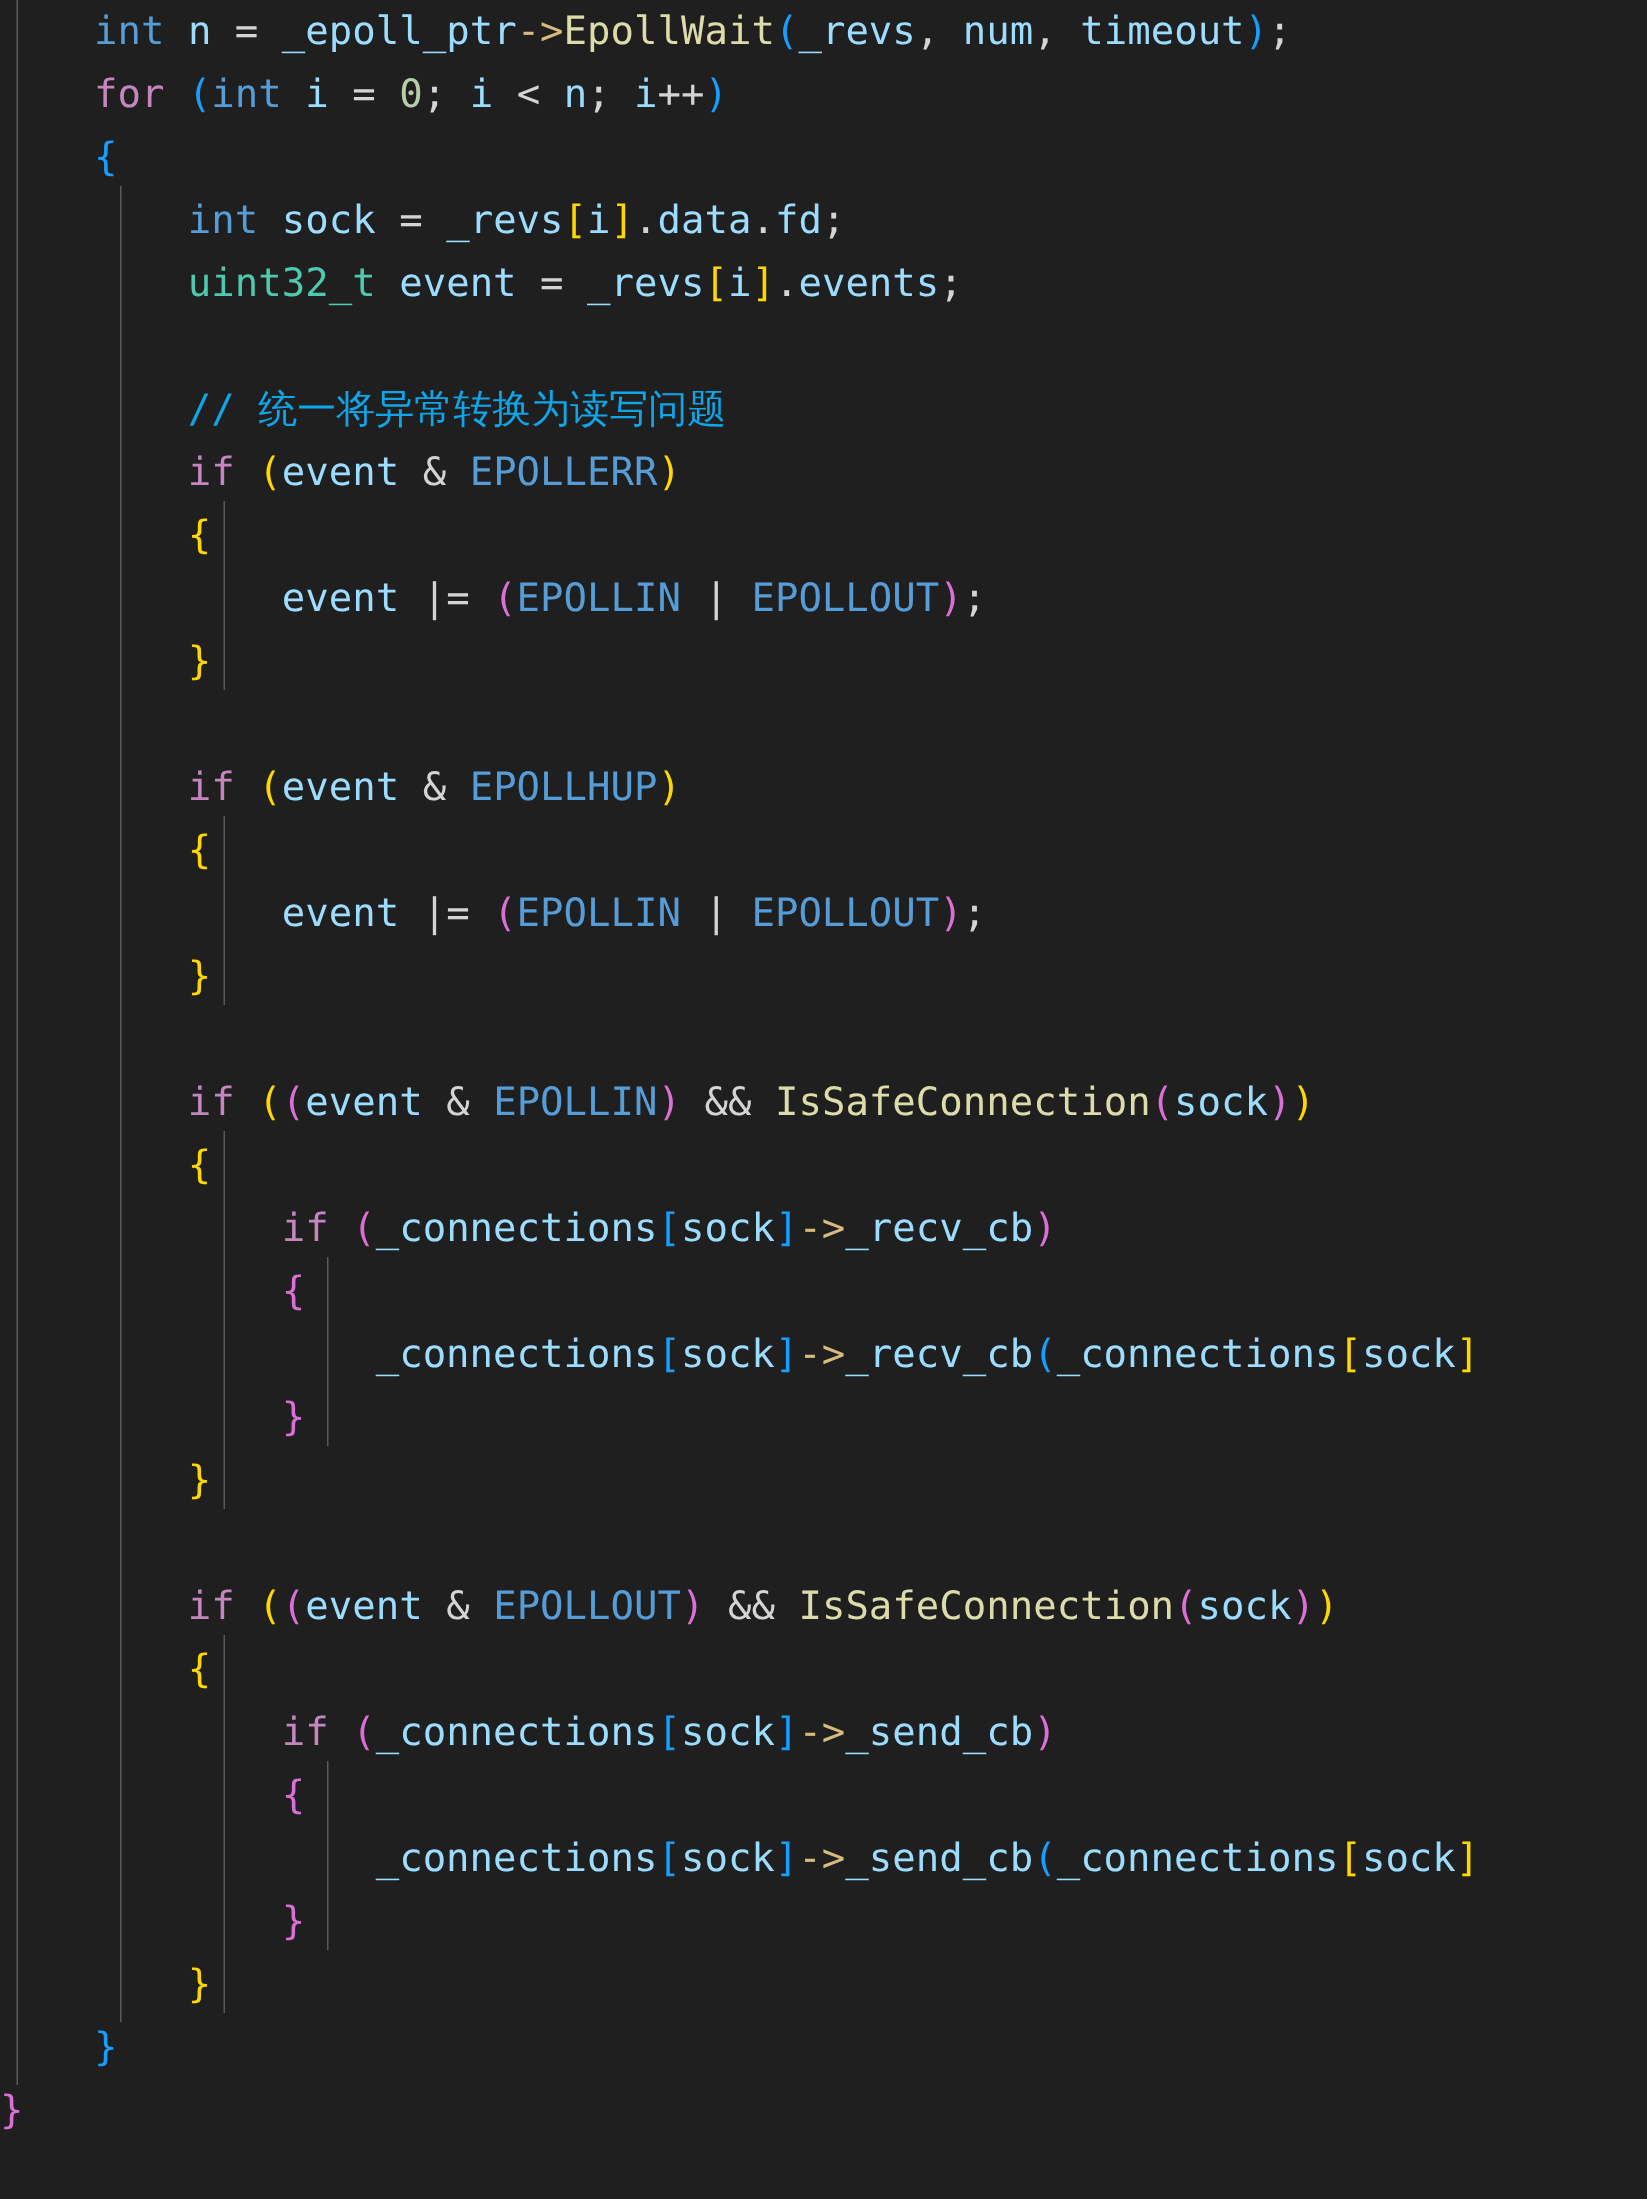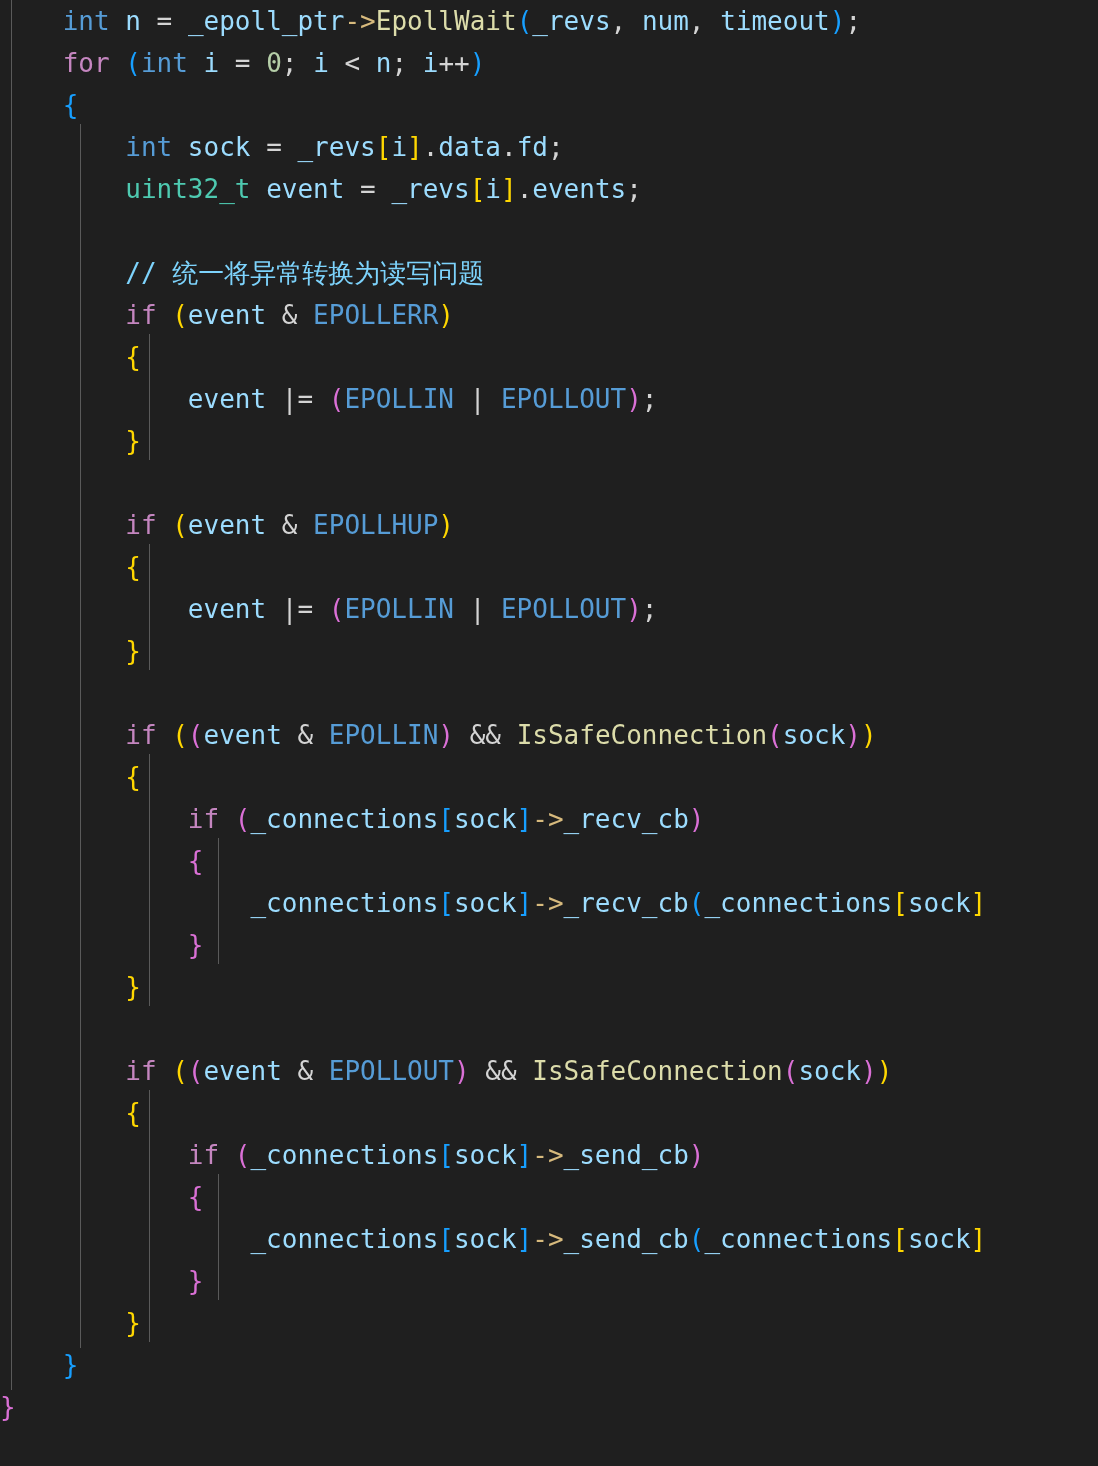--- a/index.html
+++ b/index.html
@@ -62,21 +62,21 @@
       <div class="indent-guide" style="left: 149px; top: 1090px; height: 252px; background: rgb(90, 90, 90);"></div>
       <div class="indent-guide" style="left: 218px; top: 1174px; height: 126px; background: rgb(90, 90, 90);"></div>
     </div>
   <div id="code-surface" style="padding-left: 20px;">
       <div class="code-line" style="top: 0px;"><span class="tok" style="color: rgb(212, 212, 212);">    </span><span class="tok" style="color: rgb(86, 156, 214);">int</span><span class="tok" style="color: rgb(212, 212, 212);"> </span><span class="tok" style="color: rgb(156, 220, 254);">n</span><span class="tok" style="color: rgb(212, 212, 212);"> = </span><span class="tok" style="color: rgb(156, 220, 254);">_epoll_ptr</span><span class="tok" style="color: rgb(215, 186, 125);">-&gt;</span><span class="tok" style="color: rgb(220, 220, 170);">EpollWait</span><span class="tok" style="color: rgb(23, 159, 255);">(</span><span class="tok" style="color: rgb(156, 220, 254);">_revs</span><span class="tok" style="color: rgb(212, 212, 212);">, </span><span class="tok" style="color: rgb(156, 220, 254);">num</span><span class="tok" style="color: rgb(212, 212, 212);">, </span><span class="tok" style="color: rgb(156, 220, 254);">timeout</span><span class="tok" style="color: rgb(23, 159, 255);">)</span><span class="tok" style="color: rgb(212, 212, 212);">;</span></div>
       <div class="code-line" style="top: 42px;"><span class="tok" style="color: rgb(212, 212, 212);">    </span><span class="tok" style="color: rgb(197, 134, 192);">for</span><span class="tok" style="color: rgb(212, 212, 212);"> </span><span class="tok" style="color: rgb(23, 159, 255);">(</span><span class="tok" style="color: rgb(86, 156, 214);">int</span><span class="tok" style="color: rgb(212, 212, 212);"> </span><span class="tok" style="color: rgb(156, 220, 254);">i</span><span class="tok" style="color: rgb(212, 212, 212);"> = </span><span class="tok" style="color: rgb(181, 206, 168);">0</span><span class="tok" style="color: rgb(212, 212, 212);">; </span><span class="tok" style="color: rgb(156, 220, 254);">i</span><span class="tok" style="color: rgb(212, 212, 212);"> &lt; </span><span class="tok" style="color: rgb(156, 220, 254);">n</span><span class="tok" style="color: rgb(212, 212, 212);">; </span><span class="tok" style="color: rgb(156, 220, 254);">i</span><span class="tok" style="color: rgb(212, 212, 212);">++</span><span class="tok" style="color: rgb(23, 159, 255);">)</span></div>
       <div class="code-line" style="top: 84px;"><span class="tok" style="color: rgb(212, 212, 212);">    </span><span class="tok" style="color: rgb(23, 159, 255);">{</span></div>
       <div class="code-line" style="top: 126px;"><span class="tok" style="color: rgb(212, 212, 212);">        </span><span class="tok" style="color: rgb(86, 156, 214);">int</span><span class="tok" style="color: rgb(212, 212, 212);"> </span><span class="tok" style="color: rgb(156, 220, 254);">sock</span><span class="tok" style="color: rgb(212, 212, 212);"> = </span><span class="tok" style="color: rgb(156, 220, 254);">_revs</span><span class="tok" style="color: rgb(255, 215, 0);">[</span><span class="tok" style="color: rgb(156, 220, 254);">i</span><span class="tok" style="color: rgb(255, 215, 0);">]</span><span class="tok" style="color: rgb(212, 212, 212);">.</span><span class="tok" style="color: rgb(156, 220, 254);">data</span><span class="tok" style="color: rgb(212, 212, 212);">.</span><span class="tok" style="color: rgb(156, 220, 254);">fd</span><span class="tok" style="color: rgb(212, 212, 212);">;</span></div>
       <div class="code-line" style="top: 168px;"><span class="tok" style="color: rgb(212, 212, 212);">        </span><span class="tok" style="color: rgb(78, 201, 176);">uint32_t</span><span class="tok" style="color: rgb(212, 212, 212);"> </span><span class="tok" style="color: rgb(156, 220, 254);">event</span><span class="tok" style="color: rgb(212, 212, 212);"> = </span><span class="tok" style="color: rgb(156, 220, 254);">_revs</span><span class="tok" style="color: rgb(255, 215, 0);">[</span><span class="tok" style="color: rgb(156, 220, 254);">i</span><span class="tok" style="color: rgb(255, 215, 0);">]</span><span class="tok" style="color: rgb(212, 212, 212);">.</span><span class="tok" style="color: rgb(156, 220, 254);">events</span><span class="tok" style="color: rgb(212, 212, 212);">;</span></div>
       <div class="code-line" style="top: 210px;"></div>
-      <div class="code-line" style="top: 252px;"><span class="tok" style="color: rgb(212, 212, 212);">        </span><span class="tok" style="color: #7dd3fc;">// 统一将异常转换为读写问题</span></div>
+      <div class="code-line" style="top: 252px;"><span class="tok" style="color: rgb(212, 212, 212);">        </span><span class="tok" style="color: #0ea5e9;">// 统一将异常转换为读写问题</span></div>
       <div class="code-line" style="top: 294px;"><span class="tok" style="color: rgb(212, 212, 212);">        </span><span class="tok" style="color: rgb(197, 134, 192);">if</span><span class="tok" style="color: rgb(212, 212, 212);"> </span><span class="tok" style="color: rgb(255, 215, 0);">(</span><span class="tok" style="color: rgb(156, 220, 254);">event</span><span class="tok" style="color: rgb(212, 212, 212);"> &amp; </span><span class="tok" style="color: rgb(86, 156, 214);">EPOLLERR</span><span class="tok" style="color: rgb(255, 215, 0);">)</span></div>
       <div class="code-line" style="top: 336px;"><span class="tok" style="color: rgb(212, 212, 212);">        </span><span class="tok" style="color: rgb(255, 215, 0);">{</span></div>
       <div class="code-line" style="top: 378px;"><span class="tok" style="color: rgb(212, 212, 212);">            </span><span class="tok" style="color: rgb(156, 220, 254);">event</span><span class="tok" style="color: rgb(212, 212, 212);"> |= </span><span class="tok" style="color: rgb(218, 112, 214);">(</span><span class="tok" style="color: rgb(86, 156, 214);">EPOLLIN</span><span class="tok" style="color: rgb(212, 212, 212);"> | </span><span class="tok" style="color: rgb(86, 156, 214);">EPOLLOUT</span><span class="tok" style="color: rgb(218, 112, 214);">)</span><span class="tok" style="color: rgb(212, 212, 212);">;</span></div>
       <div class="code-line" style="top: 420px;"><span class="tok" style="color: rgb(212, 212, 212);">        </span><span class="tok" style="color: rgb(255, 215, 0);">}</span></div>
       <div class="code-line" style="top: 462px;"></div>
       <div class="code-line" style="top: 504px;"><span class="tok" style="color: rgb(212, 212, 212);">        </span><span class="tok" style="color: rgb(197, 134, 192);">if</span><span class="tok" style="color: rgb(212, 212, 212);"> </span><span class="tok" style="color: rgb(255, 215, 0);">(</span><span class="tok" style="color: rgb(156, 220, 254);">event</span><span class="tok" style="color: rgb(212, 212, 212);"> &amp; </span><span class="tok" style="color: rgb(86, 156, 214);">EPOLLHUP</span><span class="tok" style="color: rgb(255, 215, 0);">)</span></div>
       <div class="code-line" style="top: 546px;"><span class="tok" style="color: rgb(212, 212, 212);">        </span><span class="tok" style="color: rgb(255, 215, 0);">{</span></div>
       <div class="code-line" style="top: 588px;"><span class="tok" style="color: rgb(212, 212, 212);">            </span><span class="tok" style="color: rgb(156, 220, 254);">event</span><span class="tok" style="color: rgb(212, 212, 212);"> |= </span><span class="tok" style="color: rgb(218, 112, 214);">(</span><span class="tok" style="color: rgb(86, 156, 214);">EPOLLIN</span><span class="tok" style="color: rgb(212, 212, 212);"> | </span><span class="tok" style="color: rgb(86, 156, 214);">EPOLLOUT</span><span class="tok" style="color: rgb(218, 112, 214);">)</span><span class="tok" style="color: rgb(212, 212, 212);">;</span></div>
       <div class="code-line" style="top: 630px;"><span class="tok" style="color: rgb(212, 212, 212);">        </span><span class="tok" style="color: rgb(255, 215, 0);">}</span></div>
       <div class="code-line" style="top: 672px;"></div>

